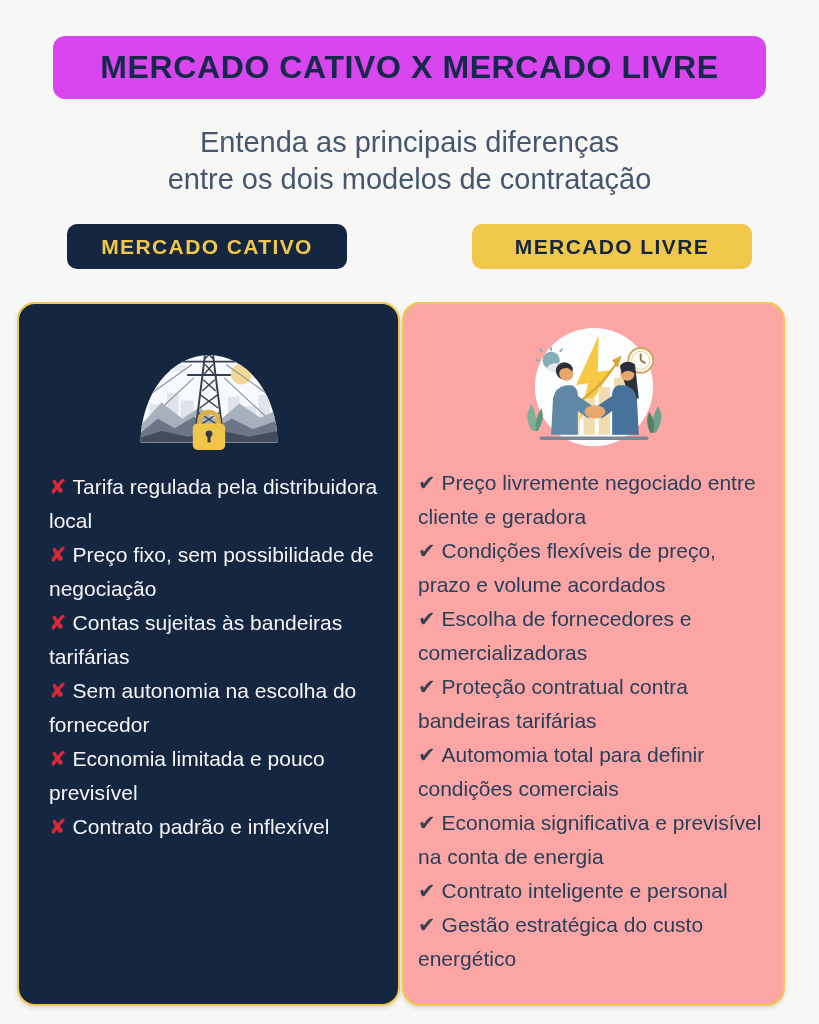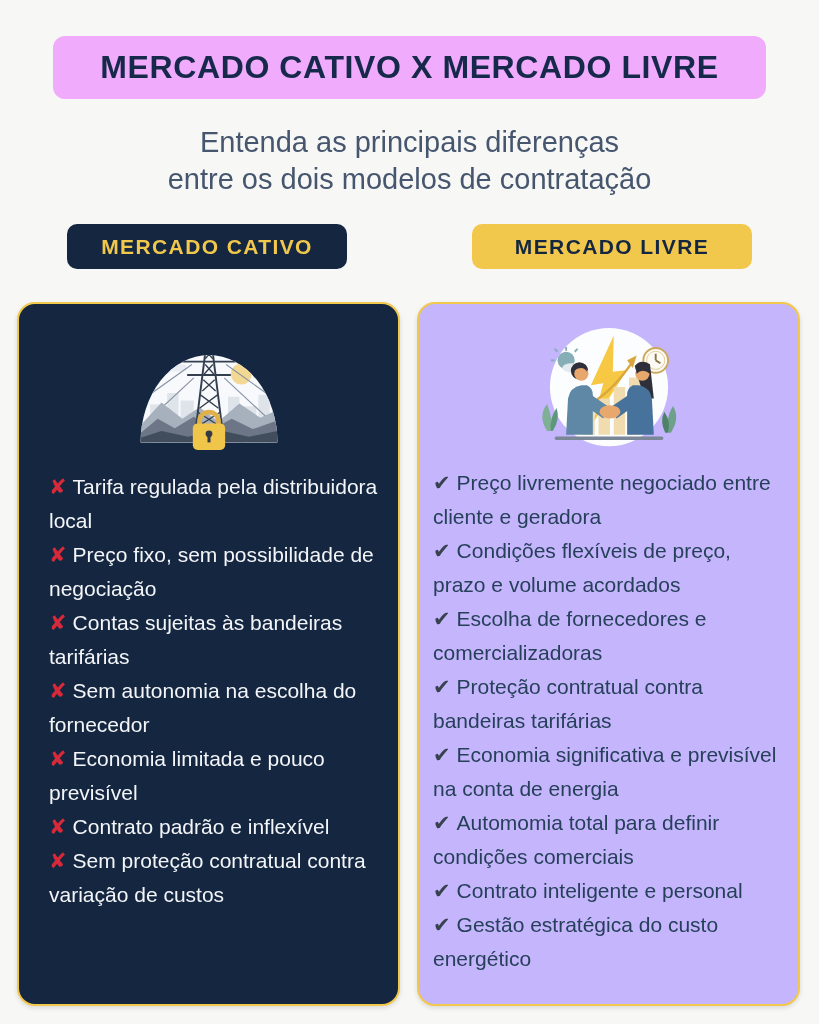--- a/index.html
+++ b/index.html
@@ -3,21 +3,21 @@
 <meta charset="utf-8">
 <style>
   html,body{margin:0;padding:0;}
   .canvas{
     position:relative;width:819px;height:1024px;overflow:hidden;
     background:#F7F7F5;font-family:"Liberation Sans",sans-serif;
   }
   
   .banner{
     position:absolute;left:53px;top:36px;width:713px;height:63px;
-    background:#f0abfc;border-radius:12px;
+    background:#d946ef;border-radius:12px;
     display:flex;align-items:center;justify-content:center;
   }
   .banner h1{
     margin:0;font-size:32px;font-weight:700;letter-spacing:.6px;
     color:#17294A;white-space:nowrap;
   }
   
   .subtitle{
     position:absolute;left:0;top:124px;width:819px;text-align:center;
     color:#46566E;font-size:29px;line-height:37px;font-weight:400;
@@ -30,21 +30,21 @@
   }
   .pill.cativo{left:67px;background:#152740;color:#F2C84C;}
   .pill.livre{left:472px;background:#F2C84C;color:#152740;}
   
   .card{
     position:absolute;top:302px;width:383px;height:704px;
     border:2px solid #F2C84C;border-radius:18px;box-sizing:border-box;
     box-shadow:0 2px 5px rgba(0,0,0,.12);
   }
   .card.cativo{left:17px;background:#152740;color:#F3F5F8;}
-  .card.livre{left:417px;background:#c4b5fd;color:#27405A;}
+  .card.livre{left:402px;background:#fca5a5;color:#27405A;}
   .illus{width:100%;text-align:center;}
   .card.cativo .illus{margin-top:26px;}
   .card.livre .illus{margin-top:20px;}
   .items{margin-top:10px;padding:0 14px 0 30px;font-size:21px;line-height:34px;}
   .card.livre .items{padding:0 12px 0 14px;}
   .item{margin:0;}
   .mark{font-family:"DejaVu Sans",sans-serif;font-weight:700;font-size:21px;margin-right:6px;}
   .mark.x{color:#D62939;}
   .mark.check{color:#38424F;}
 </style>
@@ -115,21 +115,20 @@
         </g>
       </svg>
     </div>
     <div class="items">
         <p class="item"><span class="mark x">✘</span><span>Tarifa regulada pela distribuidora local</span></p>
         <p class="item"><span class="mark x">✘</span><span>Preço fixo, sem possibilidade de negociação</span></p>
         <p class="item"><span class="mark x">✘</span><span>Contas sujeitas às bandeiras tarifárias</span></p>
         <p class="item"><span class="mark x">✘</span><span>Sem autonomia na escolha do fornecedor</span></p>
         <p class="item"><span class="mark x">✘</span><span>Economia limitada e pouco previsível</span></p>
         <p class="item"><span class="mark x">✘</span><span>Contrato padrão e inflexível</span></p>
-        <p class="item"><span class="mark x">✘</span><span>Sem proteção contratual contra variação de custos</span></p>
       </div>
   </div>
 
   <div class="card livre">
     <div class="illus">
       <svg width="162" height="128" viewBox="0 0 170 134">
         <circle cx="85" cy="66" r="62" fill="#FCFDFE"></circle>
         <g fill="#7FAF94">
           <path d="M20,112 Q10,96 20,84 Q26,98 24,112 Z"></path>
           <path d="M26,112 Q34,100 30,88 Q22,100 24,112 Z" fill="#5E977C"></path>
@@ -180,20 +179,20 @@
         </g>
         <ellipse cx="86" cy="92" rx="11" ry="7" fill="#E8A76C"></ellipse>
         <rect x="28" y="118" width="114" height="3.5" rx="1.75" fill="#7A8796"></rect>
       </svg>
     </div>
     <div class="items">
         <p class="item"><span class="mark check">✔</span><span>Preço livremente negociado entre cliente e geradora</span></p>
         <p class="item"><span class="mark check">✔</span><span>Condições flexíveis de preço, prazo e volume acordados</span></p>
         <p class="item"><span class="mark check">✔</span><span>Escolha de fornecedores e comercializadoras</span></p>
         <p class="item"><span class="mark check">✔</span><span>Proteção contratual contra bandeiras tarifárias</span></p>
+        <p class="item"><span class="mark check">✔</span><span>Automomia total para definir condições comerciais</span></p>
         <p class="item"><span class="mark check">✔</span><span>Economia significativa e previsível na conta de energia</span></p>
-        <p class="item"><span class="mark check">✔</span><span>Automomia total para definir condições comerciais</span></p>
         <p class="item"><span class="mark check">✔</span><span>Contrato inteligente e personal</span></p>
         <p class="item"><span class="mark check">✔</span><span>Gestão estratégica do custo energético</span></p>
       </div>
   </div>
 
 </div>
 
 </body></html>

